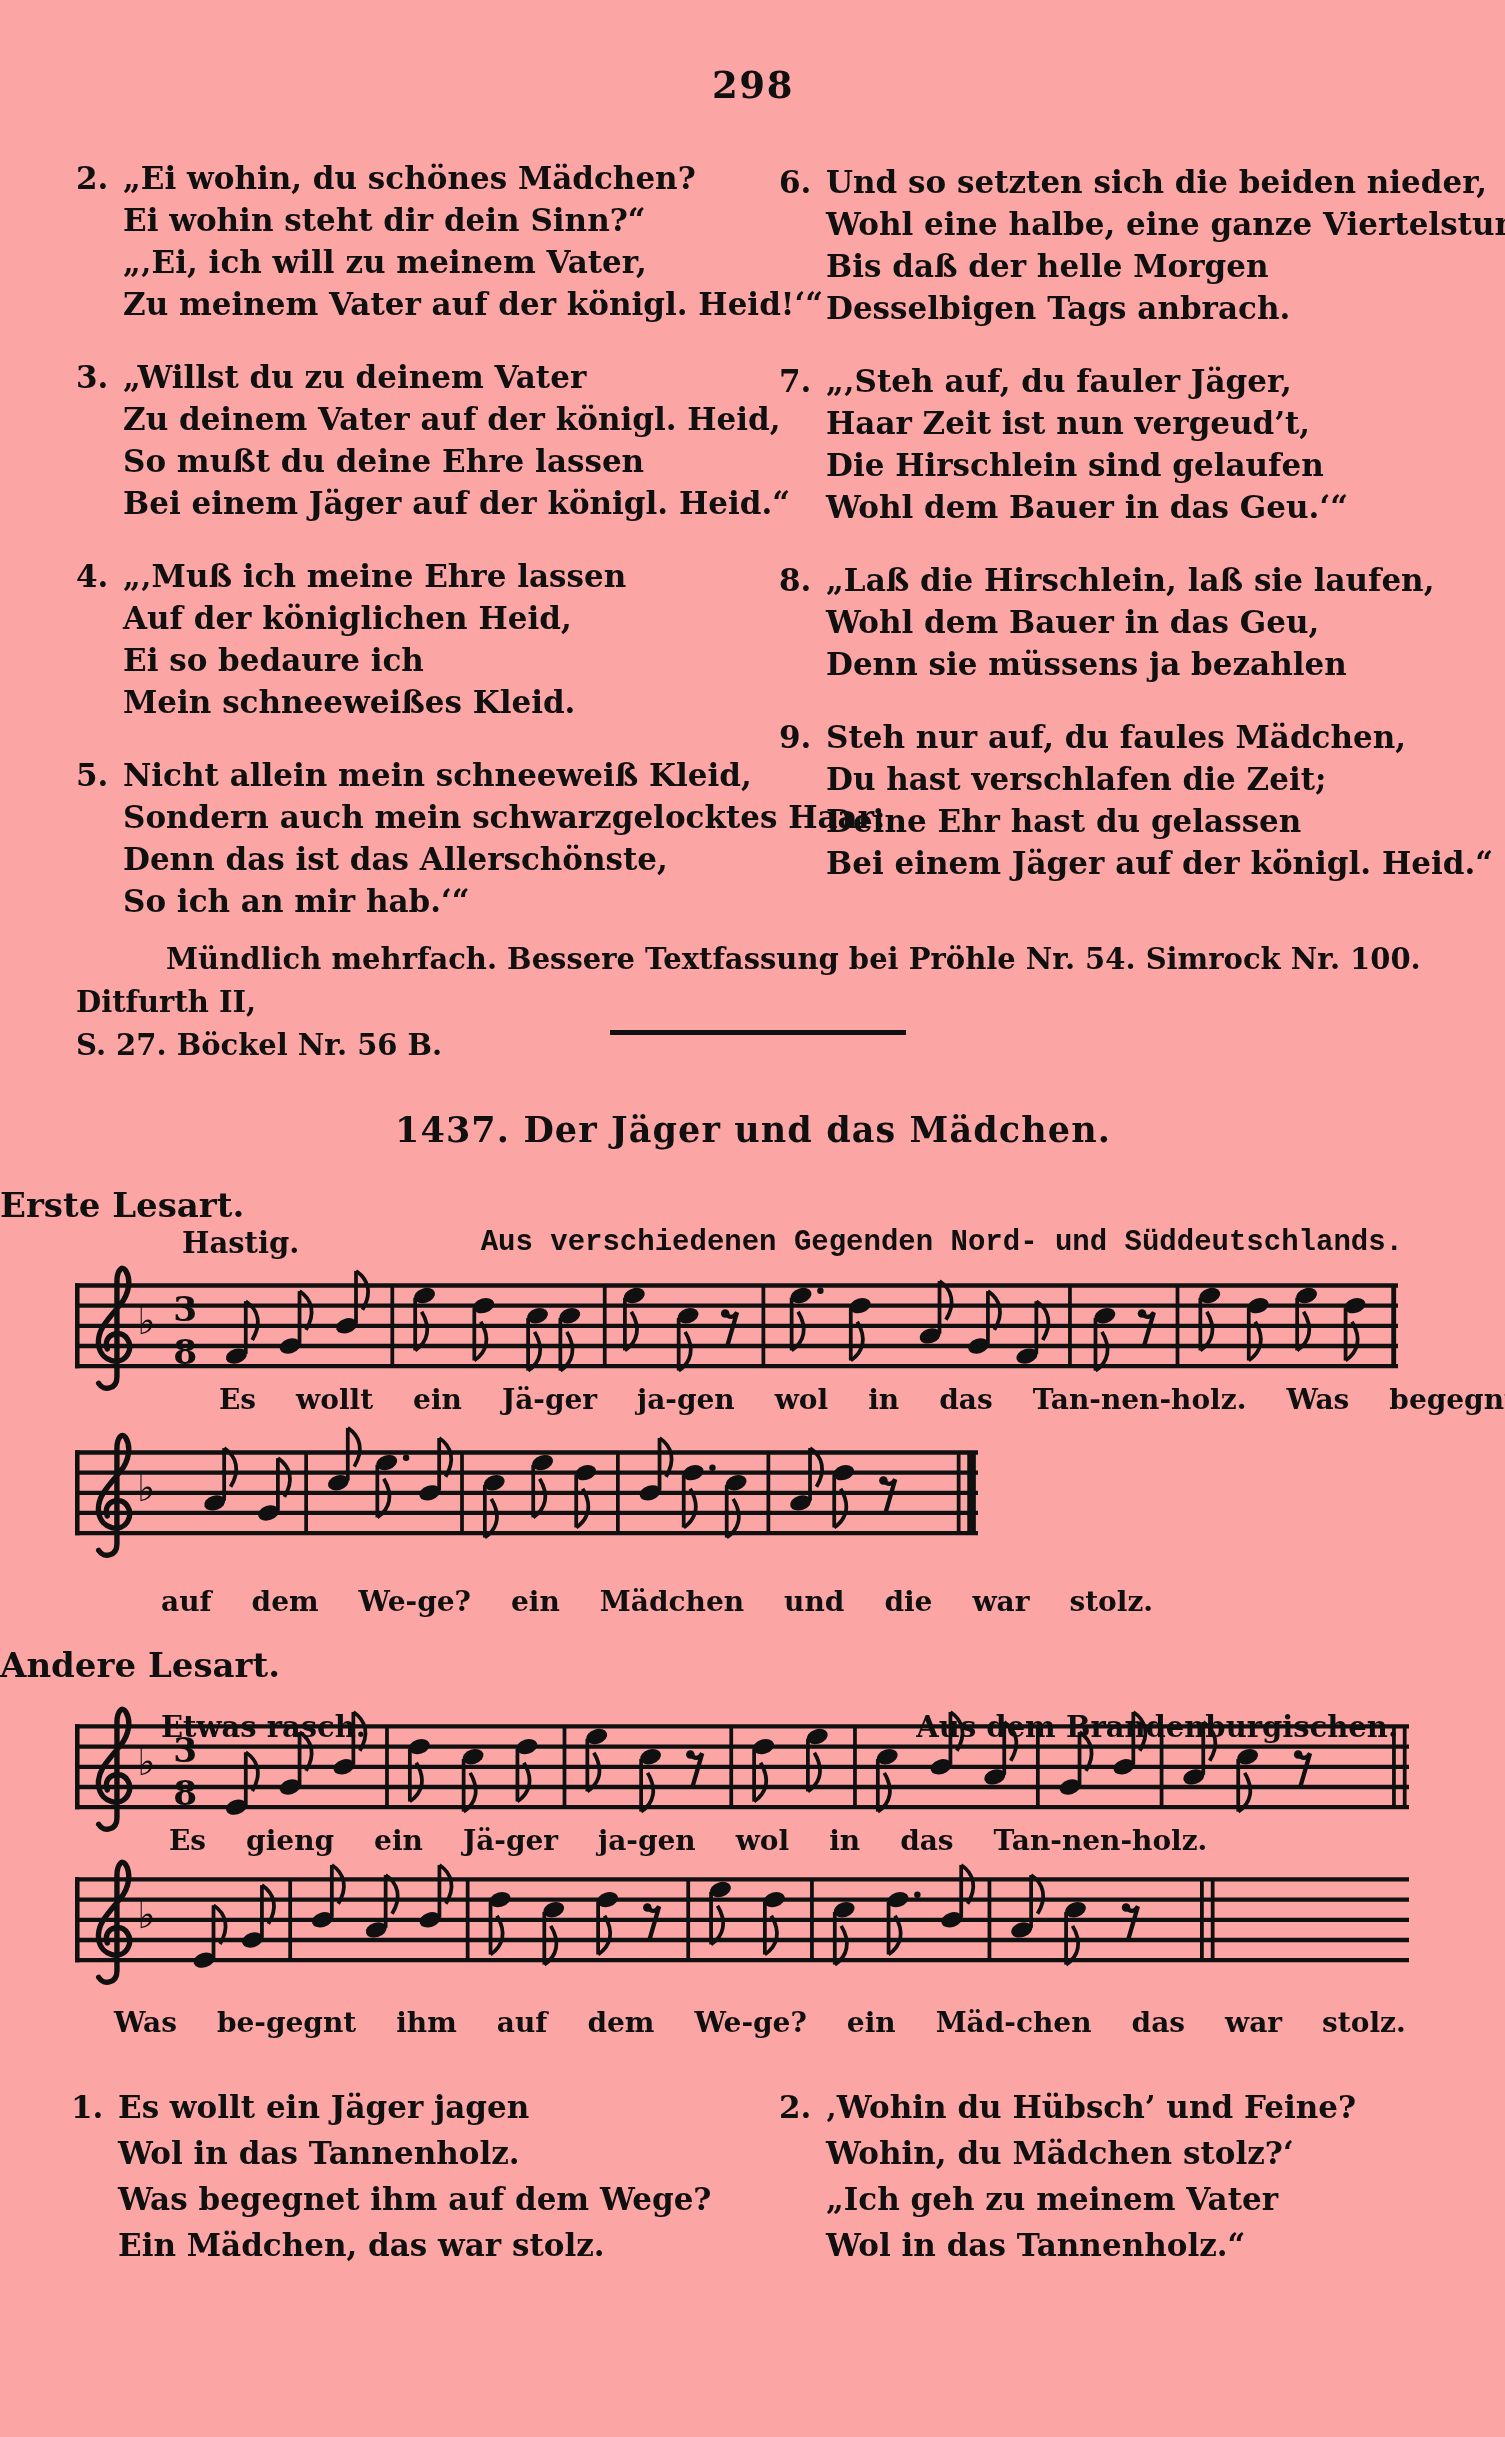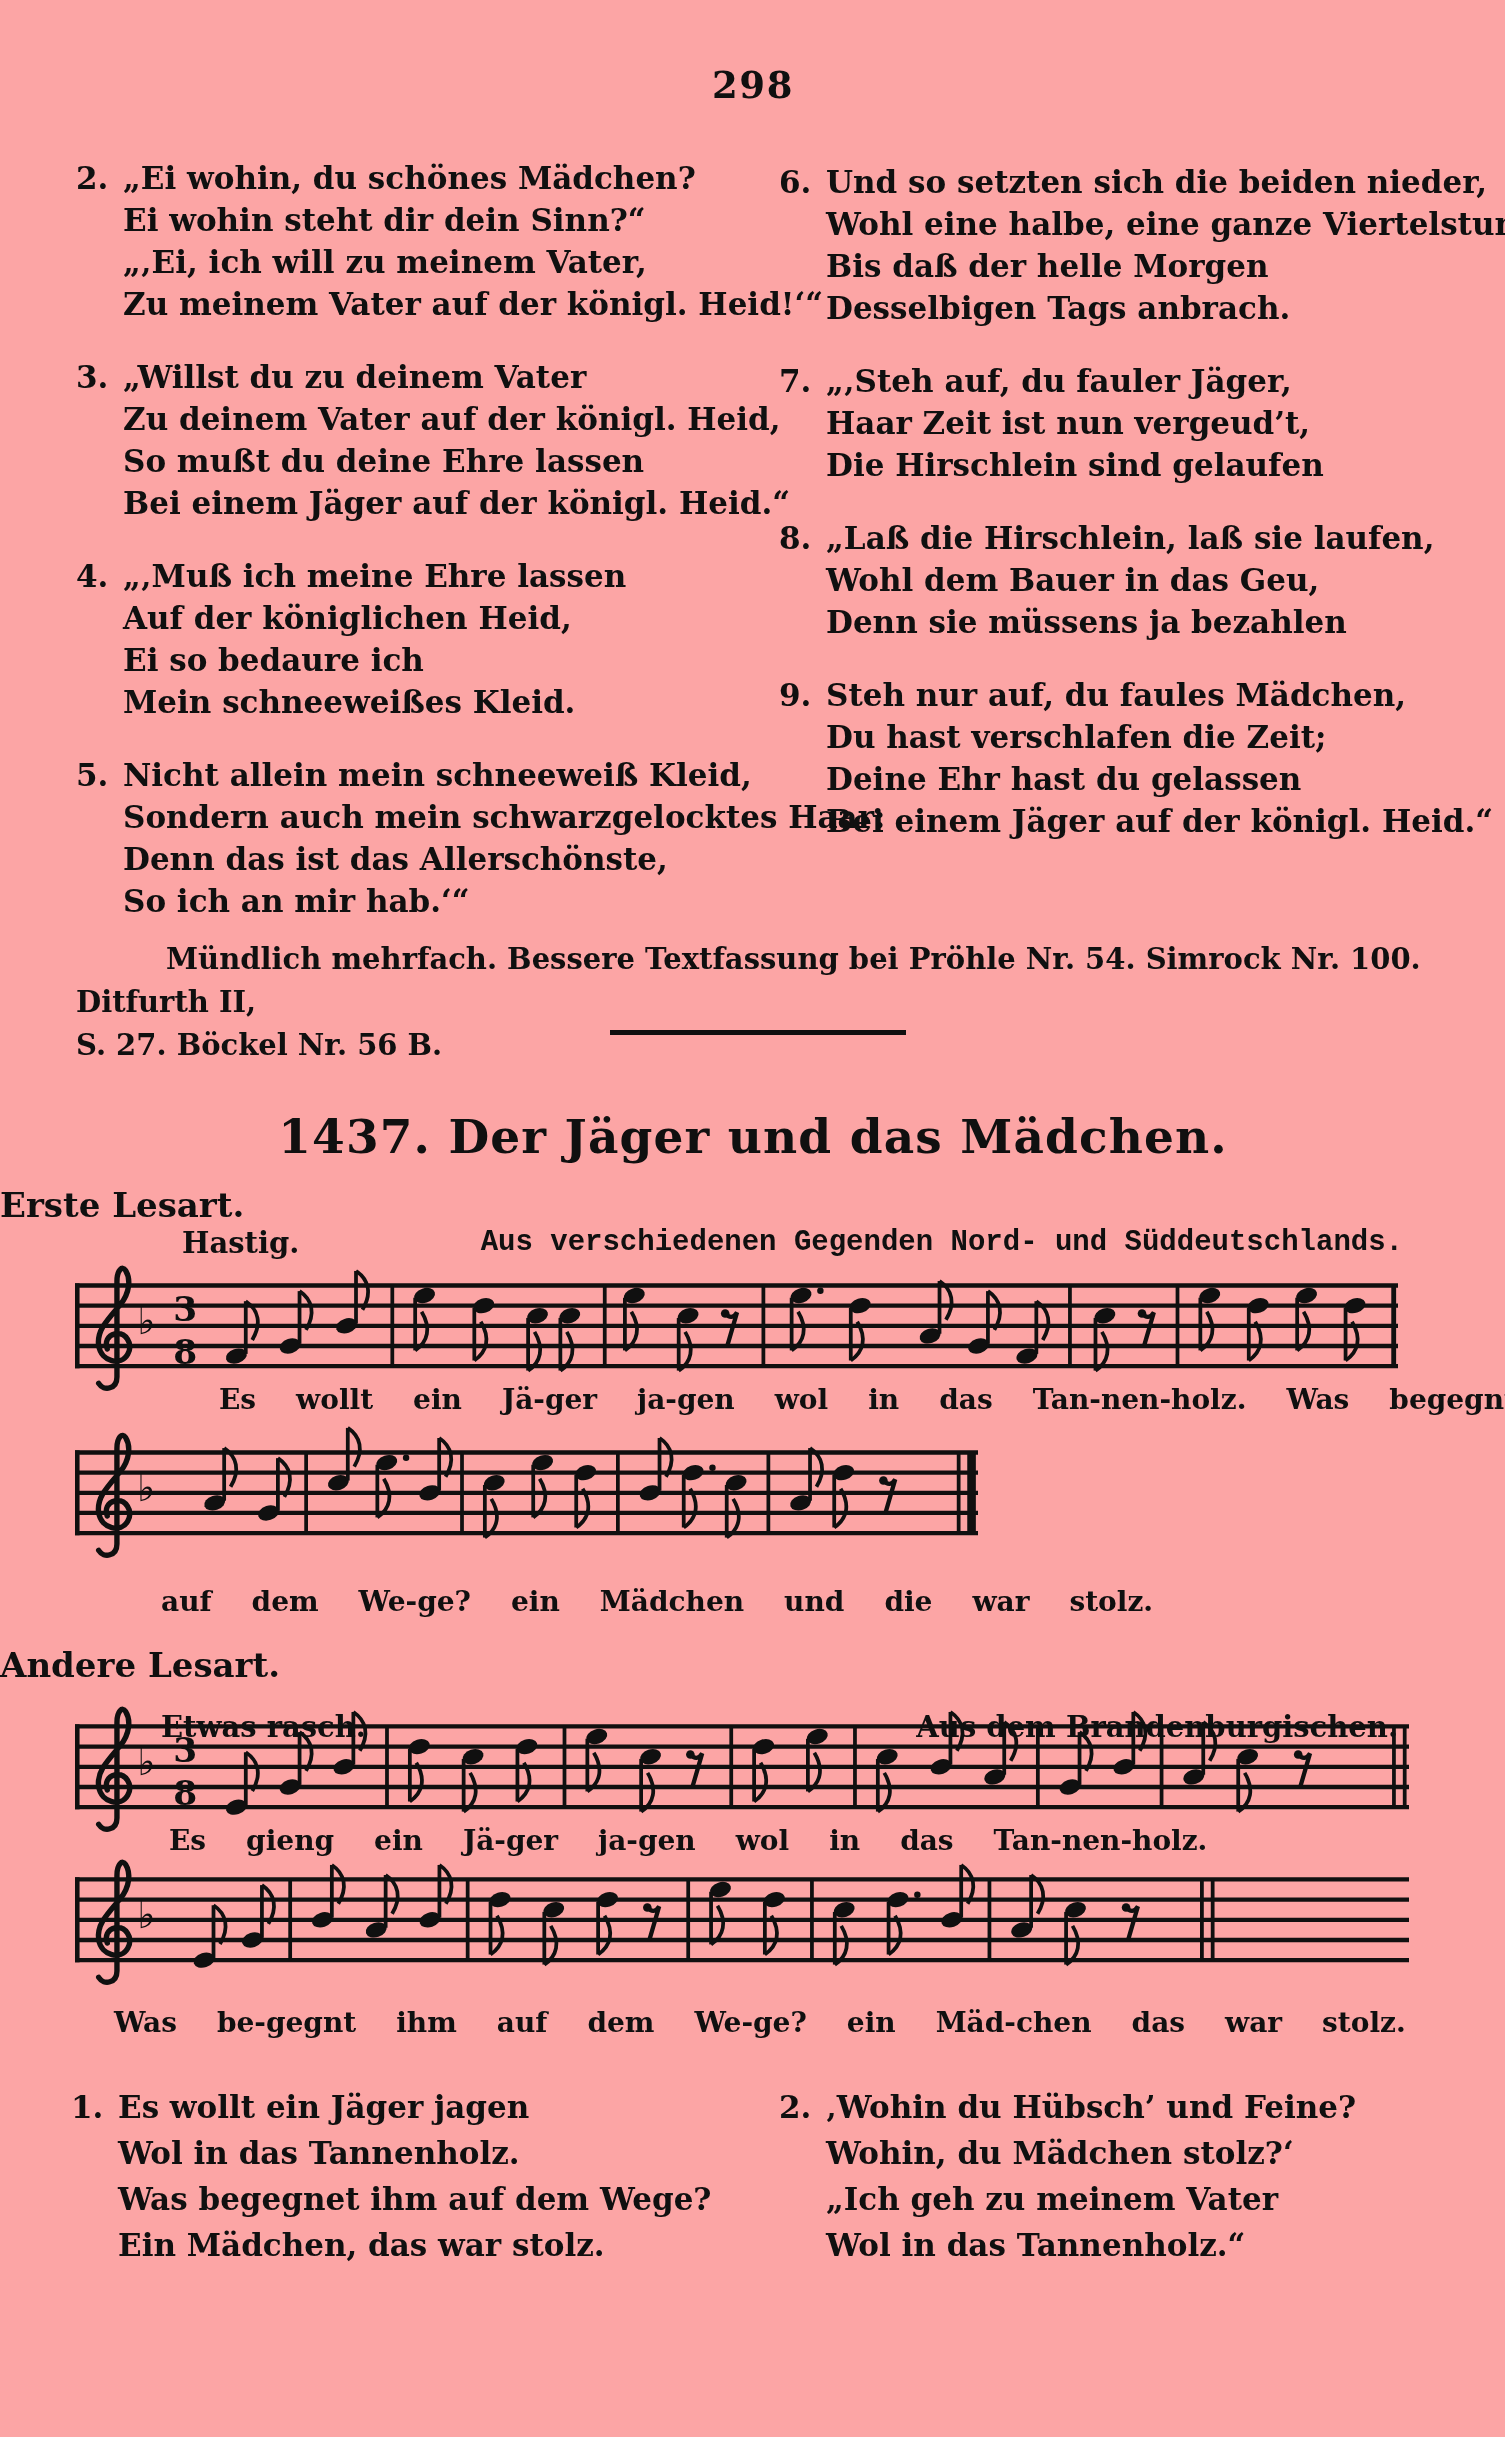--- a/index.html
+++ b/index.html
@@ -16,21 +16,21 @@
   .vnum{flex:none;width:47px;font-size:31px;line-height:42px;}
   .vline{font-size:31px;line-height:42px;white-space:nowrap;}
 
   .note-block{position:absolute;left:76px;top:938px;width:1361px;
               font-size:29px;line-height:43px;}
   .note-line1{text-indent:90px;}
 
   .divider{position:absolute;left:610px;top:1030px;width:296px;height:4.8px;background:#101010;}
 
   .title{position:absolute;left:0;top:1109px;width:1506px;text-align:center;
-         font-size:47px;letter-spacing:1.1px;}
+         font-size:35px;letter-spacing:1.1px;}
   .heading-center{position:absolute;left:0;width:1308px;text-align:left;font-size:34px;}
   .lesart1{top:1185px;}
   .lesart2{top:1645px;}
   .tempo{position:absolute;font-size:29px;}
   .tempo1{left:182px;top:1226px;}
   .tempo2{left:161px;top:1710px;}
   .origin{position:absolute;font-size:29px;text-align:right;}
   .origin1{right:103px;top:1226px;font-family:Liberation Mono, monospace;}
   .origin2{right:108px;top:1710px;}
 
@@ -105,20 +105,21 @@
           <div class="vline">Bis daß der helle Morgen</div>
           <div class="vline">Desselbigen Tags anbrach.</div>
         </div>
       </div>
       <div class="verse">
         <span class="vnum">7.</span>
         <div class="vlines">
           <div class="vline">„‚Steh auf, du fauler Jäger,</div>
           <div class="vline">Haar Zeit ist nun vergeud’t,</div>
           <div class="vline">Die Hirschlein sind gelaufen</div>
+          <div class="vline">Wohl dem Bauer in das Geu.‘“</div>
         </div>
       </div>
       <div class="verse">
         <span class="vnum">8.</span>
         <div class="vlines">
           <div class="vline">„Laß die Hirschlein, laß sie laufen,</div>
           <div class="vline">Wohl dem Bauer in das Geu,</div>
           <div class="vline">Denn sie müssens ja bezahlen</div>
         </div>
       </div>

